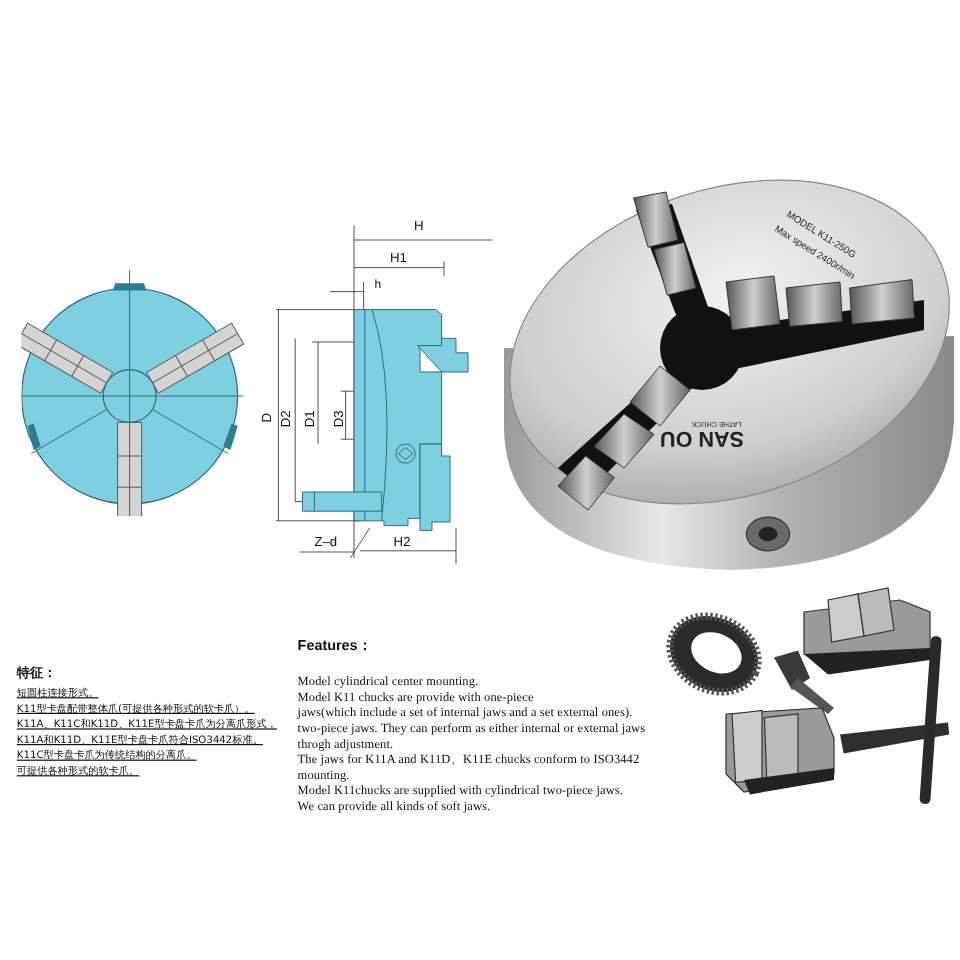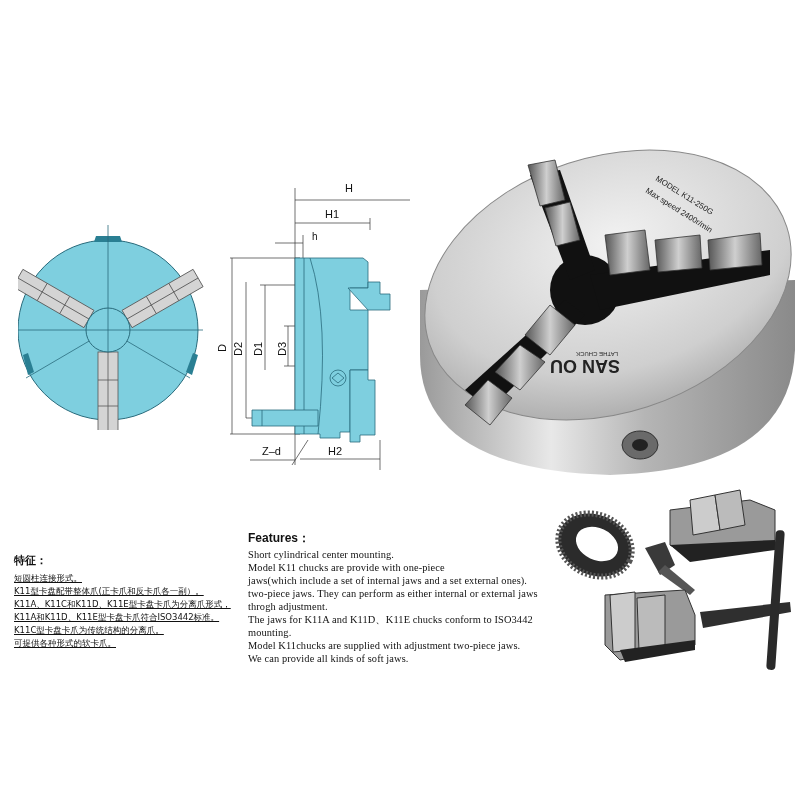--- a/index.html
+++ b/index.html
@@ -7,21 +7,21 @@
          font-family: "DejaVu Sans", sans-serif; color: #111; }
   .abs { position: absolute; }
   .front-view { left: 18px; top: 220px; width: 190px; height: 210px; }
   .side-view { left: 200px; top: 170px; width: 210px; height: 300px; }
   .photo { left: 410px; top: 140px; width: 390px; height: 340px; }
   .accessories { left: 525px; top: 480px; width: 275px; height: 220px; }
   .cn-block { left: 14px; top: 535px; width: 230px; }
   .cn-title { font-size: 11px; font-weight: bold; margin-bottom: 4px; margin-top: 18px; }
   .cn-line { font-size: 8.5px; line-height: 13px; white-space: nowrap; text-decoration: underline; }
   .en-block { left: 248px; top: 530px; width: 330px; }
-  .en-title { font-family: "Liberation Sans", sans-serif; font-size: 12px; font-weight: bold; margin-bottom: 1px; }
+  .en-title { font-family: "Liberation Sans", sans-serif; font-size: 12px; font-weight: bold; margin-bottom: 15px; }
   .en-line { font-family: "Liberation Serif", serif; font-size: 10.4px; line-height: 13px; white-space: nowrap; letter-spacing: 0.1px; }
   svg text { font-family: "Liberation Sans", sans-serif; }
 </style>
 </head>
 <body>
 
 <svg class="abs front-view" viewBox="0 0 190 210">
   <g>
     <circle cx="90" cy="110" r="90" fill="#7ecfdf" stroke="#2a6b7c" stroke-width="1"></circle>
     <path d="M76,22 L104,22 L102,16 L78,16 Z" fill="#2a7f93"></path>
@@ -179,31 +179,31 @@
   </g>
   <g>
     <path d="M175,132 L265,122 L266,132 L178,148 Z" fill="#2f2f2f"></path>
     <rect x="246" y="50" width="9" height="140" rx="4" fill="#2a2a2a" transform="rotate(4 250 120)"></rect>
   </g>
 </svg>
 
 <div class="abs cn-block">
   <div class="cn-title">特征：</div>
   <div class="cn-line">短圆柱连接形式。</div>
-  <div class="cn-line">K11型卡盘配带整体爪(正卡爪和反卡爪各一副）。</div>
+  <div class="cn-line">K11型卡盘配带整体爪(可提供各种形式的软卡爪）。</div>
   <div class="cn-line">K11A、K11C和K11D、K11E型卡盘卡爪为分离爪形式，</div>
   <div class="cn-line">K11A和K11D、K11E型卡盘卡爪符合ISO3442标准。</div>
   <div class="cn-line">K11C型卡盘卡爪为传统结构的分离爪。</div>
   <div class="cn-line">可提供各种形式的软卡爪。</div>
 </div>
 
 <div class="abs en-block">
   <div class="en-title">Features：</div>
-  <div class="en-line">Short cylindrical center mounting.</div>
+  <div class="en-line">Model cylindrical center mounting.</div>
   <div class="en-line">Model K11 chucks are provide with one-piece</div>
   <div class="en-line">jaws(which include a set of internal jaws and a set external ones).</div>
   <div class="en-line">two-piece jaws. They can perform as either internal or external jaws</div>
   <div class="en-line">throgh adjustment.</div>
   <div class="en-line">The jaws for K11A and K11D、K11E chucks conform to ISO3442</div>
   <div class="en-line">mounting.</div>
-  <div class="en-line">Model K11chucks are supplied with adjustment two-piece jaws.</div>
+  <div class="en-line">Model K11chucks are supplied with cylindrical two-piece jaws.</div>
   <div class="en-line">We can provide all kinds of soft jaws.</div>
 </div>
 
 </body></html>

